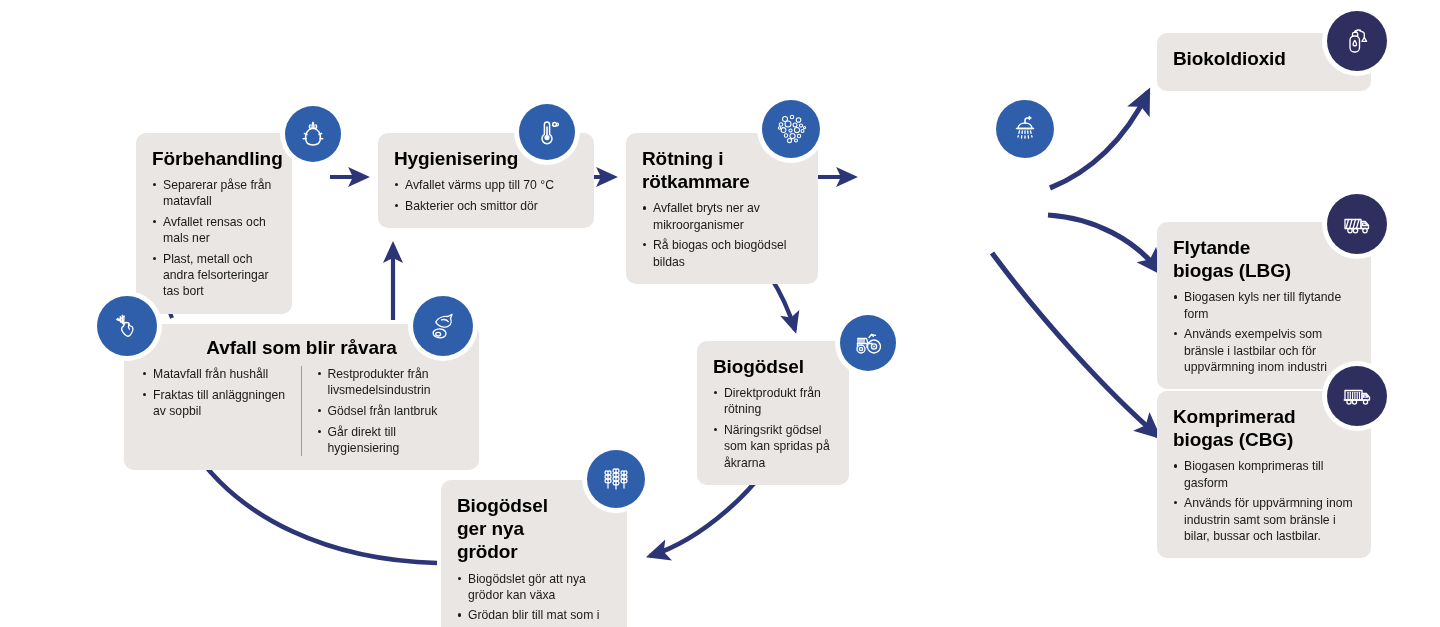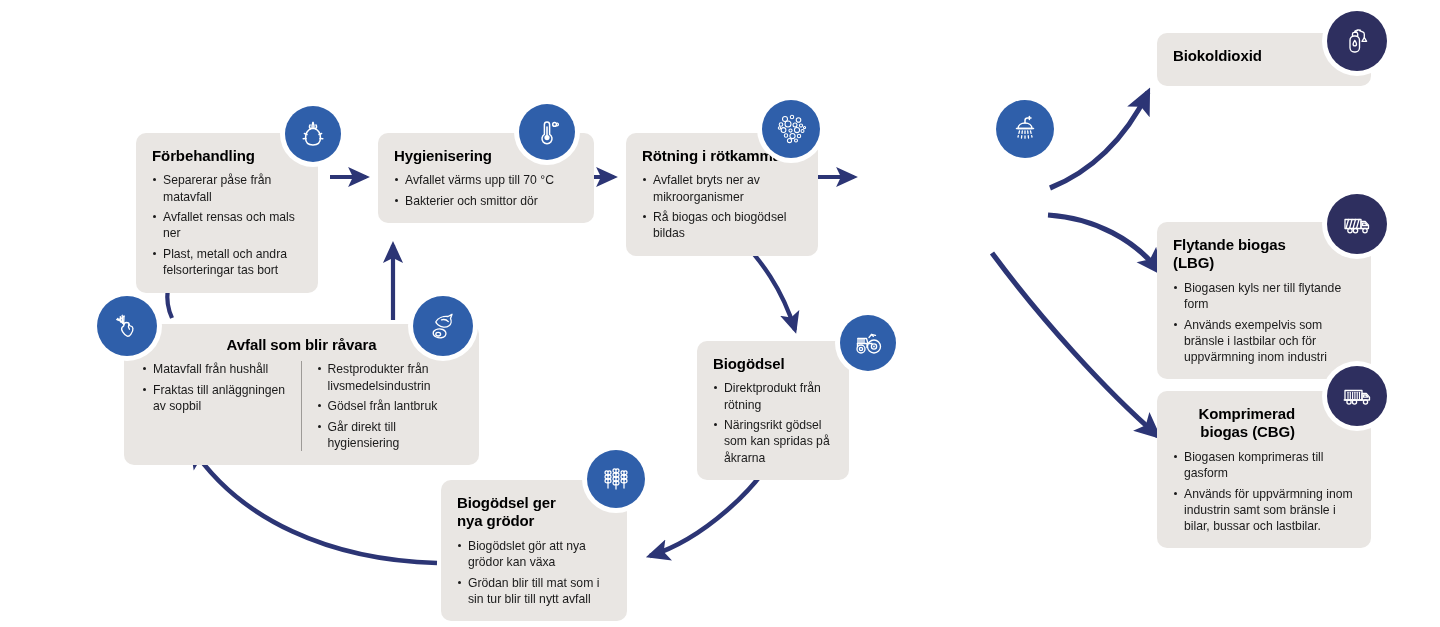--- a/index.html
+++ b/index.html
@@ -23,21 +23,21 @@
   .card{
     position:absolute;
     background:#e9e6e3;
     border-radius:10px;
     box-sizing:border-box;
     padding:14px 16px 14px 16px;
     z-index:2;
   }
   .card .title{
     font-weight:bold;
-    font-size:15px;
+    font-size:19px;
     color:#000000;
     line-height:1.22;
     margin:0 0 7px 0;
     letter-spacing:-0.1px;
   }
   .card ul{
     list-style:none;
     margin:0;
     padding:0;
   }
@@ -134,21 +134,21 @@
 
     <g>
       <path d="M 782 440 C 760 490 700 540 650 556" fill="none" stroke="#2c3575" stroke-width="4.6" marker-end="url(#ah)"></path>
     </g>
 
     <g>
       <path d="M 437 563 C 330 560 240 520 192 448" fill="none" stroke="#2c3575" stroke-width="4.6" marker-end="url(#ah)"></path>
     </g>
   </svg>
 
-  <div class="card" style="left:136px;top:133px;width:182px;">
+  <div class="card" style="left:136px;top:133px;width:156px;">
     <div class="title">Förbehandling</div>
     <ul>
       <li>Separerar påse från matavfall</li>
       <li>Avfallet rensas och mals ner</li>
       <li>Plast, metall och andra felsorteringar tas bort</li>
     </ul>
   </div>
   <div class="icon blue" style="left:285px;top:106px;width:56px;height:56px;">
     <svg width="32" height="32" viewBox="0 0 32 32" fill="none" stroke="#ffffff" stroke-width="1.5" stroke-linecap="round" stroke-linejoin="round">
       <path d="M13 7c-1 1.6-.6 3.2.8 3.8"></path>
@@ -364,21 +364,21 @@
       <line x1="17.5" y1="14.5" x2="15" y2="23.5"></line>
       <line x1="21" y1="14.5" x2="18.5" y2="23.5"></line>
       <circle cx="12" cy="25.6" r="2.2"></circle>
       <circle cx="17.5" cy="25.6" r="2.2"></circle>
       <circle cx="27" cy="25.6" r="2.2"></circle>
       <path d="M24.5 18.2h3l2 2.3h-5z"></path>
     </svg>
   </div>
 
   <div class="card" style="left:1157px;top:391px;width:214px;">
-    <div class="title" style="max-width:122px;text-align:right;">Komprimerad biogas (CBG)</div>
+    <div class="title" style="max-width:122px;">Komprimerad biogas (CBG)</div>
     <ul>
       <li>Biogasen komprimeras till gasform</li>
       <li>Används för uppvärmning inom industrin samt som bränsle i bilar, bussar och lastbilar.</li>
     </ul>
   </div>
   <div class="icon navy" style="left:1327px;top:366px;width:60px;height:60px;">
     <svg width="38" height="38" viewBox="0 0 38 38" fill="none" stroke="#ffffff" stroke-width="1.3" stroke-linecap="round" stroke-linejoin="round">
       <rect x="7" y="13.5" width="17" height="9.5"></rect>
       <path d="M24 16.5h4.3l3.2 3.6v2.9H24z"></path>
       <g stroke-width="1.15">

